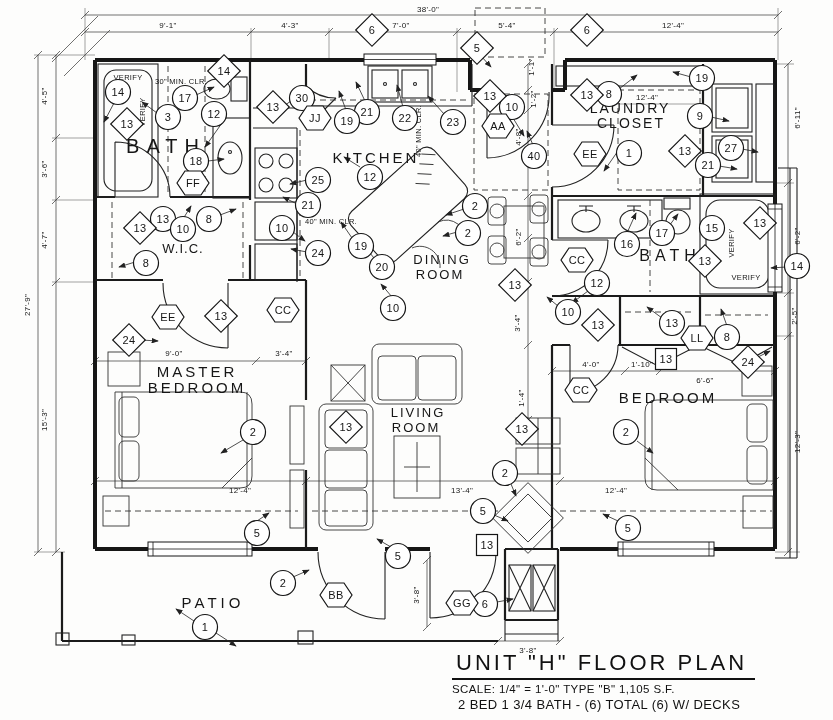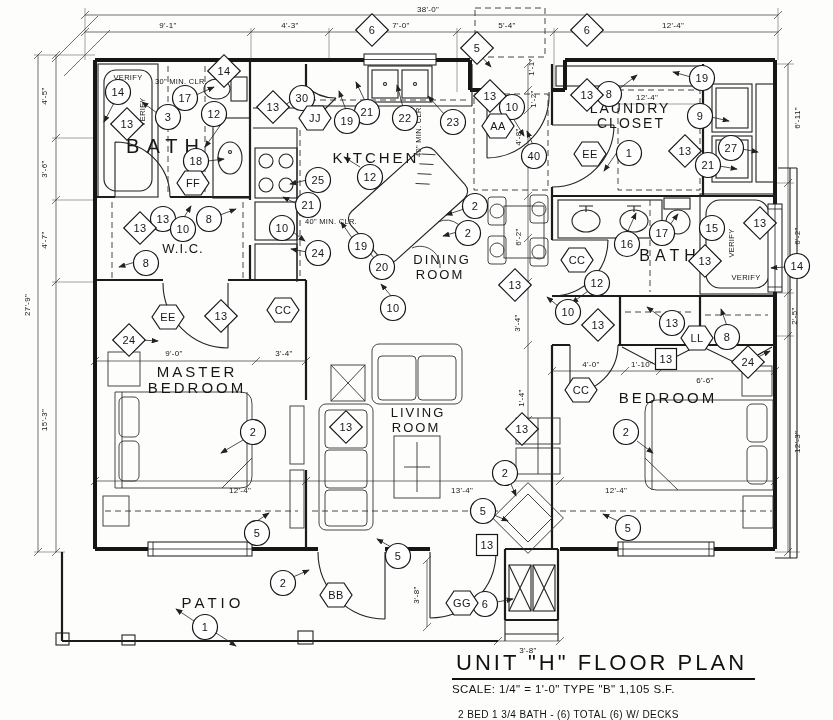--- a/index.html
+++ b/index.html
@@ -14,21 +14,21 @@
   .dash{stroke:#333;stroke-width:0.9;fill:none;stroke-dasharray:6 4;}
   .dims{stroke:#333;stroke-width:0.7;fill:none;}
   .ext{stroke:#444;stroke-width:0.5;fill:none;}
   .lead{stroke:#222;stroke-width:0.8;fill:none;}
   .win{fill:#fff;stroke:#161616;stroke-width:1;}
   .winline{stroke:#161616;stroke-width:0.8;fill:none;}
   #titleblock{position:absolute;left:452px;top:650px;width:375px;}
   #tb-title{font-size:22px;letter-spacing:3px;border-bottom:2px solid #111;
             display:inline-block;padding:0 8px 2px 4px;white-space:nowrap;}
   #tb-scale{font-size:11.5px;letter-spacing:0.4px;margin-top:3px;white-space:nowrap;}
-  #tb-info{font-size:10px;letter-spacing:0.4px;margin-top:14px;padding-left:6px;white-space:nowrap;}
+  #tb-info{font-size:13px;letter-spacing:0.4px;margin-top:2px;padding-left:6px;white-space:nowrap;}
 </style>
 </head>
 <body>
 
 <div id="sheet">
 <svg id="plan" width="833" height="720" viewBox="0 0 833 720">
   <defs>
     <marker id="arw" markerWidth="9" markerHeight="7" refX="8" refY="3.5" orient="auto">
       <path d="M0,0 L9,3.5 L0,7 Z" fill="#222"></path>
     </marker>

